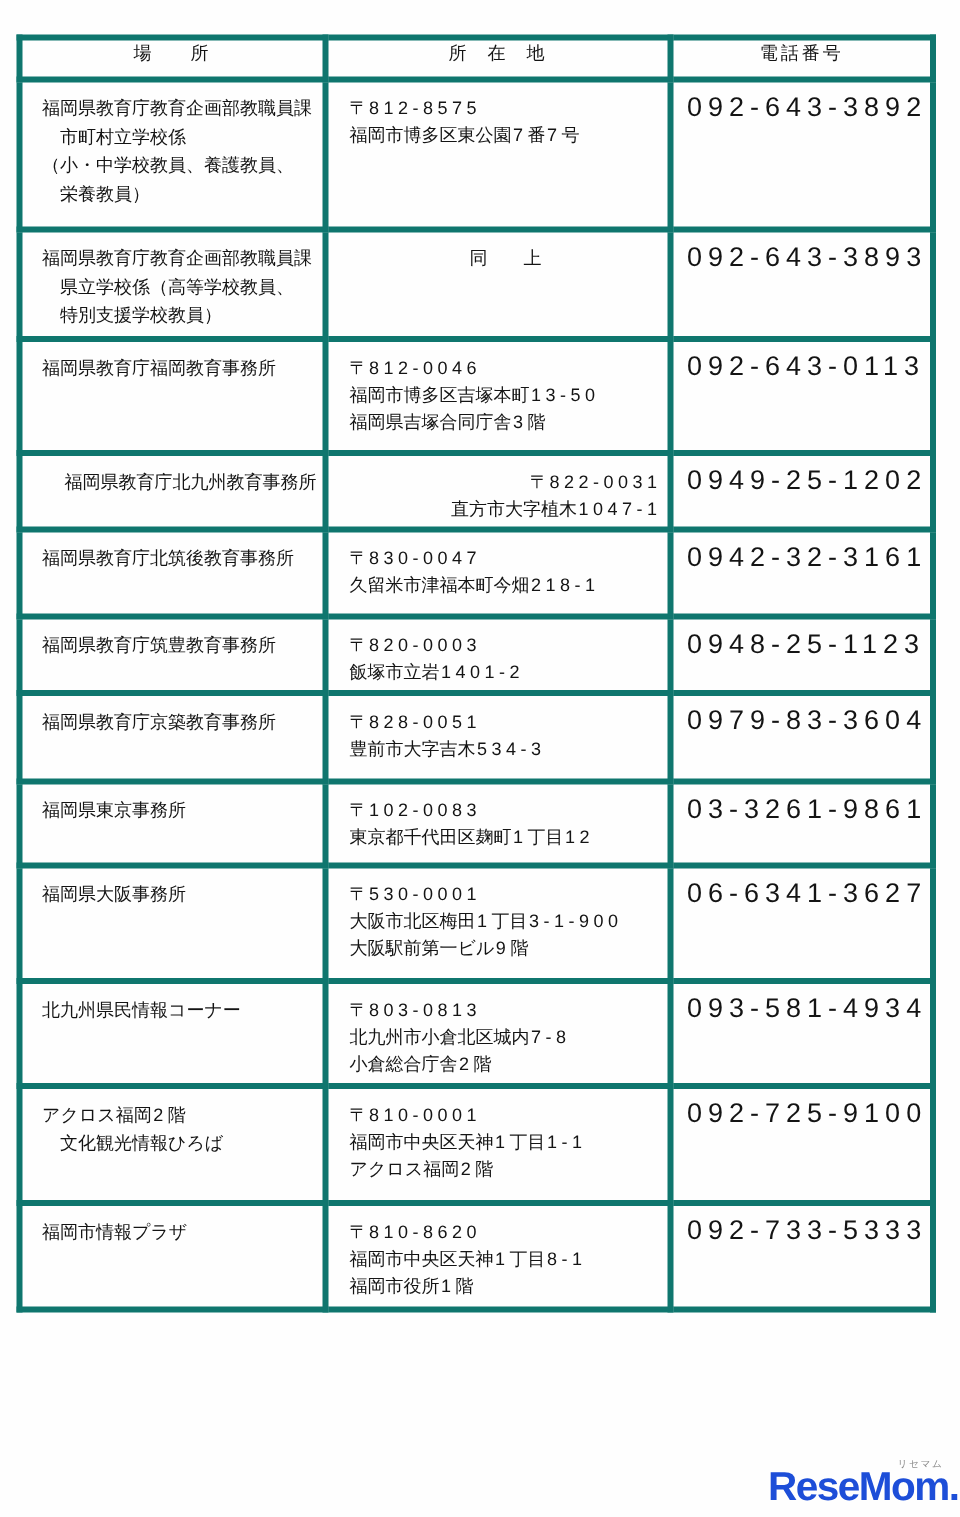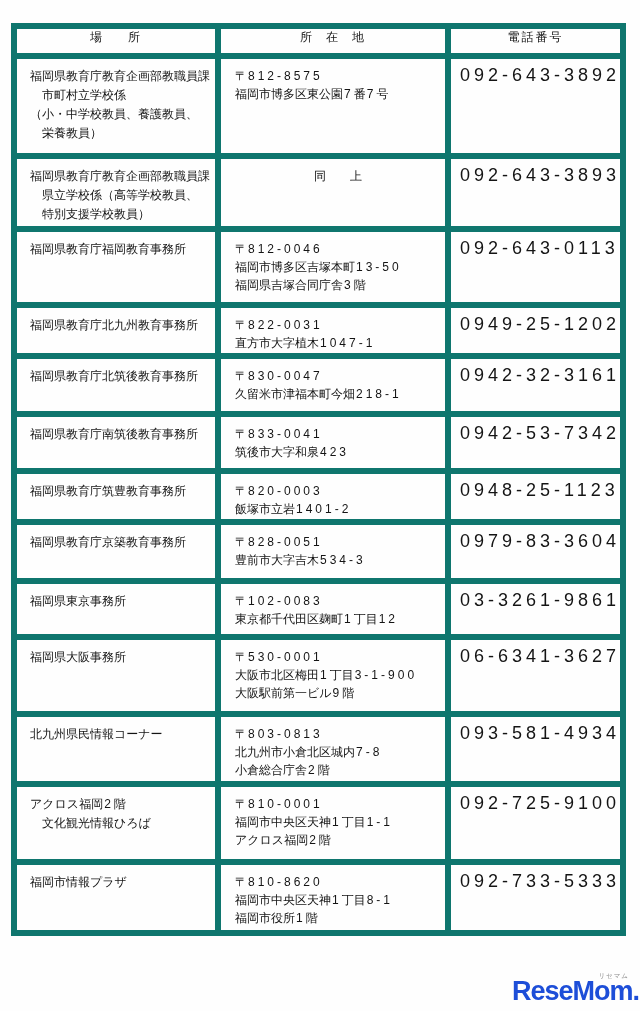--- a/index.html
+++ b/index.html
@@ -12,21 +12,21 @@
   }
   .sheet { position:relative; width:640px; height:1011px; background:#fefefe; overflow:hidden; }
 
   table.contact {
     position:absolute; left:11px; top:23px;
     width:609px;
     border-collapse:collapse;
     table-layout:fixed;
   }
   table.contact th, table.contact td {
-    border:6px solid #0f766e;
+    border:4px solid #0f766e;
     vertical-align:top;
     font-size:12px;
     overflow:hidden;
   }
   th.hdr {
     height:24px;
     vertical-align:middle;
     text-align:center;
     font-weight:normal;
     font-size:12.5px;
@@ -116,21 +116,21 @@
           </td>
           <td class="addr">
             <div class="line">〒<span class="num">812-0046</span></div>
             <div class="line">福岡市博多区吉塚本町<span class="num">13-50</span></div>
             <div class="line">福岡県吉塚合同庁舎<span class="num">3</span>階</div>
           </td>
           <td class="phone">
             <div class="phone-num">092-643-0113</div>
           </td>
         </tr>
-        <tr style="height: 51px;">
+        <tr style="height: 51px; text-align: right;">
           <td class="place">
             <div class="line">福岡県教育庁北九州教育事務所</div>
           </td>
           <td class="addr">
             <div class="line">〒<span class="num">822-0031</span></div>
             <div class="line">直方市大字植木<span class="num">1047-1</span></div>
           </td>
           <td class="phone">
             <div class="phone-num">0949-25-1202</div>
           </td>
@@ -138,32 +138,20 @@
         <tr style="height: 58px;">
           <td class="place">
             <div class="line">福岡県教育庁北筑後教育事務所</div>
           </td>
           <td class="addr">
             <div class="line">〒<span class="num">830-0047</span></div>
             <div class="line">久留米市津福本町今畑<span class="num">218-1</span></div>
           </td>
           <td class="phone">
             <div class="phone-num">0942-32-3161</div>
-          </td>
-        </tr>
-        <tr style="height: 57px;">
-          <td class="place">
-            <div class="line">福岡県教育庁南筑後教育事務所</div>
-          </td>
-          <td class="addr">
-            <div class="line">〒<span class="num">833-0041</span></div>
-            <div class="line">筑後市大字和泉<span class="num">423</span></div>
-          </td>
-          <td class="phone">
-            <div class="phone-num">0942-53-7342</div>
           </td>
         </tr>
         <tr style="height: 51px;">
           <td class="place">
             <div class="line">福岡県教育庁筑豊教育事務所</div>
           </td>
           <td class="addr">
             <div class="line">〒<span class="num">820-0003</span></div>
             <div class="line">飯塚市立岩<span class="num">1401-2</span></div>
           </td>

